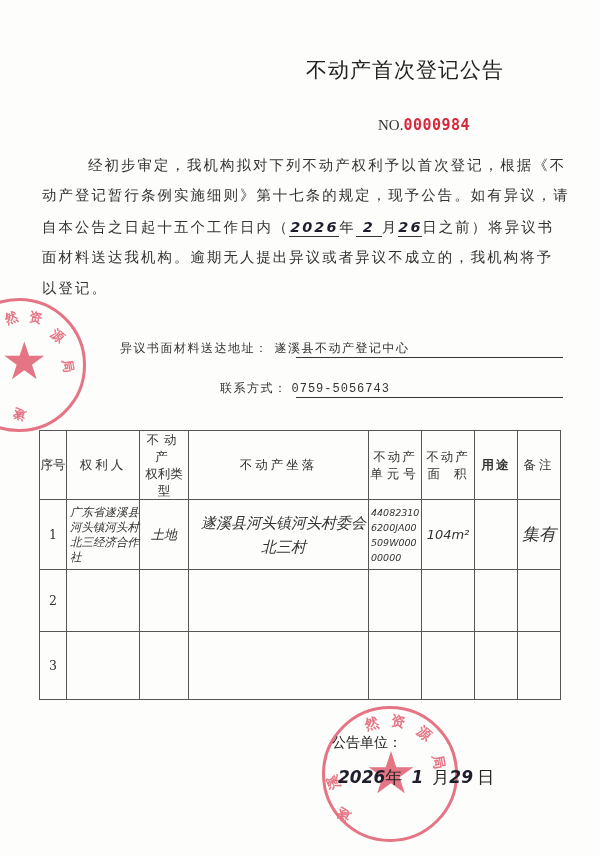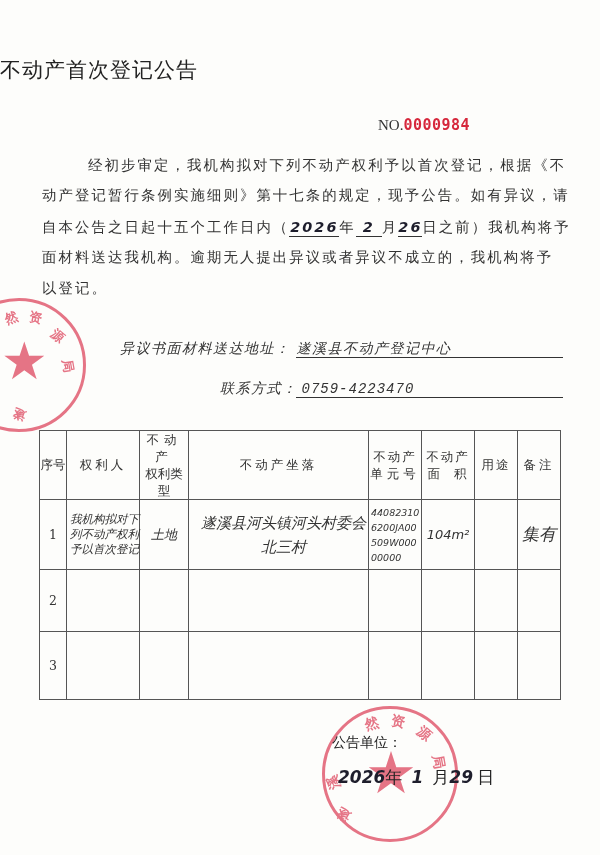--- a/index.html
+++ b/index.html
@@ -1,28 +1,28 @@
 <!DOCTYPE html>
 <html><head>
 <meta charset="utf-8">
 <style>
   html, body { margin:0; padding:0; }
   body {
     width:600px; height:855px; background:#fdfdfb; position:relative; overflow:hidden;
     font-family:"DejaVu Serif","Liberation Serif",serif; color:#2a2a2a;
   }
   .abs { position:absolute; }
-  #title { left:0; width:504px; top:56px; text-align:left; font-family:"DejaVu Sans","Liberation Sans",sans-serif; font-size:21px; letter-spacing:1px; color:#222; }
+  #title { left:0; width:504px; top:56px; text-align:right; font-family:"DejaVu Sans","Liberation Sans",sans-serif; font-size:21px; letter-spacing:1px; color:#222; }
   #docno { left:378px; top:116px; font-size:15px; color:#333; }
   #docno .no { font-family:"Liberation Serif",serif; }
   #docno .num { font-family:"DejaVu Sans Mono","Liberation Mono",monospace; color:#d6283c; font-weight:bold; font-size:15px; letter-spacing:0.5px; }
   .para { font-size:14.4px; letter-spacing:2.1px; line-height:30px; color:#333; white-space:nowrap; }
   .hw { font-family:"DejaVu Sans","Liberation Sans",sans-serif; font-style:italic; color:#1e1e2c;font-weight:bold; }
   .blank { display:inline-block; border-bottom:1px solid #333; text-align:center; line-height:18px; }
-  .addr-line { font-size:14px; letter-spacing:1.5px; color:#333; white-space:nowrap;font-style:italic; }
+  .addr-line { font-size:12px; letter-spacing:1.5px; color:#333; white-space:nowrap; }
   .uline { position:absolute; border-bottom:1px solid #333; }
   table#reg { position:absolute; left:39px; top:430px; border-collapse:collapse; }
   #reg td { border:1px solid #555; padding:0; text-align:center; vertical-align:middle; font-size:12.5px; color:#333; }
   #reg .h td { height:49px; }
   #reg .r1 td { height:69px; }
   #reg .r2 td { height:61px; }
   #reg .r3 td { height:67px; }
   .small2 { font-size:12px; line-height:17px; letter-spacing:2px; }
   .hwcell { font-family:"DejaVu Sans","Liberation Sans",sans-serif; font-style:italic; color:#1e1e2c; }
   .stamp { position:absolute; border:3px solid #e0576c; border-radius:50%; opacity:0.82; }
@@ -36,41 +36,41 @@
 
 <div id="title" class="abs">不动产首次登记公告</div>
 
 <div id="docno" class="abs">
   <span class="no">NO.</span><span class="num">0000984</span>
 </div>
 
 <div class="abs para" style="left:88px; top:150px;">经初步审定，我机构拟对下列不动产权利予以首次登记，根据《不</div>
 <div class="abs para" style="left:42px; top:180px;">动产登记暂行条例实施细则》第十七条的规定，现予公告。如有异议，请</div>
 <div class="abs para" style="left:42px; top:212px;">
-  <span>自本公告之日起十五个工作日内（</span><span class="blank hw" style="width:50px;">2026</span><span>年</span><span class="blank hw" style="width:26px;">2</span><span>月</span><span class="blank hw" style="width:24px;">26</span><span>日之前）我机构将予</span>
+  <span>自本公告之日起十五个工作日内（</span><span class="blank hw" style="width:50px;">2026</span><span>年</span><span class="blank hw" style="width:26px;">2</span><span>月</span><span class="blank hw" style="width:24px;">26</span><span>日之前）将异议书</span>
 </div>
 <div class="abs para" style="left:42px; top:242px;">面材料送达我机构。逾期无人提出异议或者异议不成立的，我机构将予</div>
 <div class="abs para" style="left:42px; top:273px;">以登记。</div>
 
 <div class="stamp" style="left:-48px; top:298px; width:128px; height:128px;">
   <span class="star" style="left:46px; top:30px; font-size:52px;">★</span>
   <span class="ch" style="left:50px; top:8px; font-size:13px; transform:rotate(-20deg);">然</span>
   <span class="ch" style="left:74px; top:8px; font-size:13px; transform:rotate(10deg);">资</span>
   <span class="ch" style="left:96px; top:26px; font-size:13px; transform:rotate(40deg);">源</span>
   <span class="ch" style="left:106px; top:56px; font-size:13px; transform:rotate(80deg);">局</span>
   <span class="ch" style="left:58px; top:104px; font-size:13px; transform:rotate(200deg);">遂</span>
 </div>
 
 <div class="abs addr-line" style="left:120px; top:340px;">
   <span>异议书面材料送达地址：</span><span style="padding-left:6px;">遂溪县不动产登记中心</span>
 </div>
 <div class="uline" style="left:296px; width:267px; top:357px;"></div>
 
 <div class="abs addr-line" style="left:220px; top:380px;">
-  <span>联系方式：</span><span style="padding-left:4px; font-family:'Liberation Mono',monospace; letter-spacing:1px;">0759-4223470</span>
+  <span>联系方式：</span><span style="padding-left:4px; font-family:'Liberation Mono',monospace; letter-spacing:1px;">0759-5056743</span>
 </div>
 <div class="uline" style="left:296px; width:267px; top:397px;"></div>
 
 <table id="reg">
   <colgroup>
     <col style="width:27px">
       <col style="width:73px">
       <col style="width:49px">
       <col style="width:180px">
     <col style="width:53px">
@@ -88,26 +88,26 @@
         </td>
     <td style="letter-spacing:3px;margin-left:24px;">不动产坐落</td>
     <td class="small2">
           <div>不动产</div>
           <div style="letter-spacing:4px;">单元号</div>
         </td>
     <td class="small2">
           <div>不动产</div>
           <div style="white-space:pre;">面  积</div>
         </td>
-    <td style="letter-spacing:2px;">用途</td>
+    <td style="letter-spacing:2px;font-weight:bold;">用途</td>
     <td style="letter-spacing:3px;">备注</td>
   </tr>
   <tr class="r1">
     <td>1</td>
-    <td class="hwcell" style="font-size:11.5px; line-height:15px; text-align:left; padding-left:3px; word-break:break-all;">我机构拟对下列不动产权利予以首次登记</td>
+    <td class="hwcell" style="font-size:11.5px; line-height:15px; text-align:left; padding-left:3px; word-break:break-all;">广东省遂溪县河头镇河头村北三经济合作社</td>
     <td class="hwcell" style="font-size:13px;">土地</td>
     <td class="hwcell" style="font-size:15px; line-height:24px; text-align:center; padding-left:10px; word-break:break-all;">遂溪县河头镇河头村委会北三村</td>
     <td class="hwcell" style="font-size:9.5px; line-height:15px; word-break:break-all; text-align:left; padding-left:2px;">440823106200JA00509W00000000</td>
     <td class="hwcell" style="font-size:13px;">104m²</td>
     <td></td>
     <td class="hwcell" style="font-size:17px;">集有</td>
   </tr>
   <tr class="r2">
     <td>2</td>
     <td></td>

